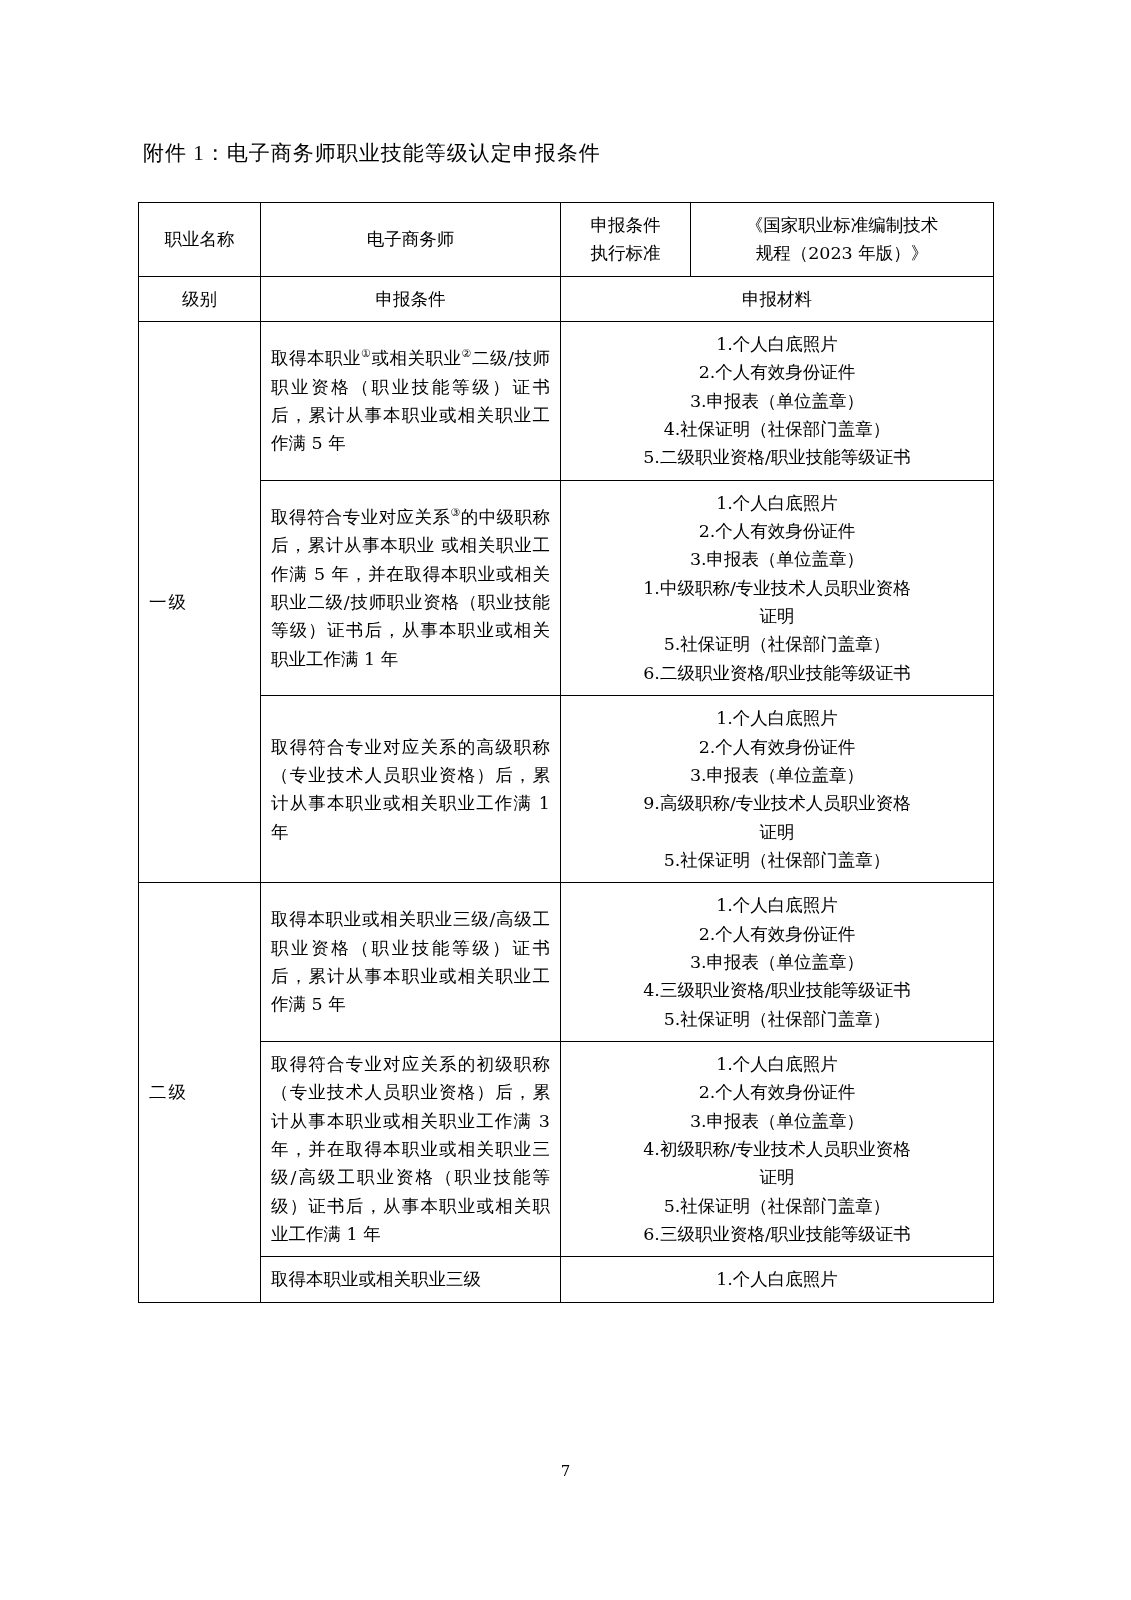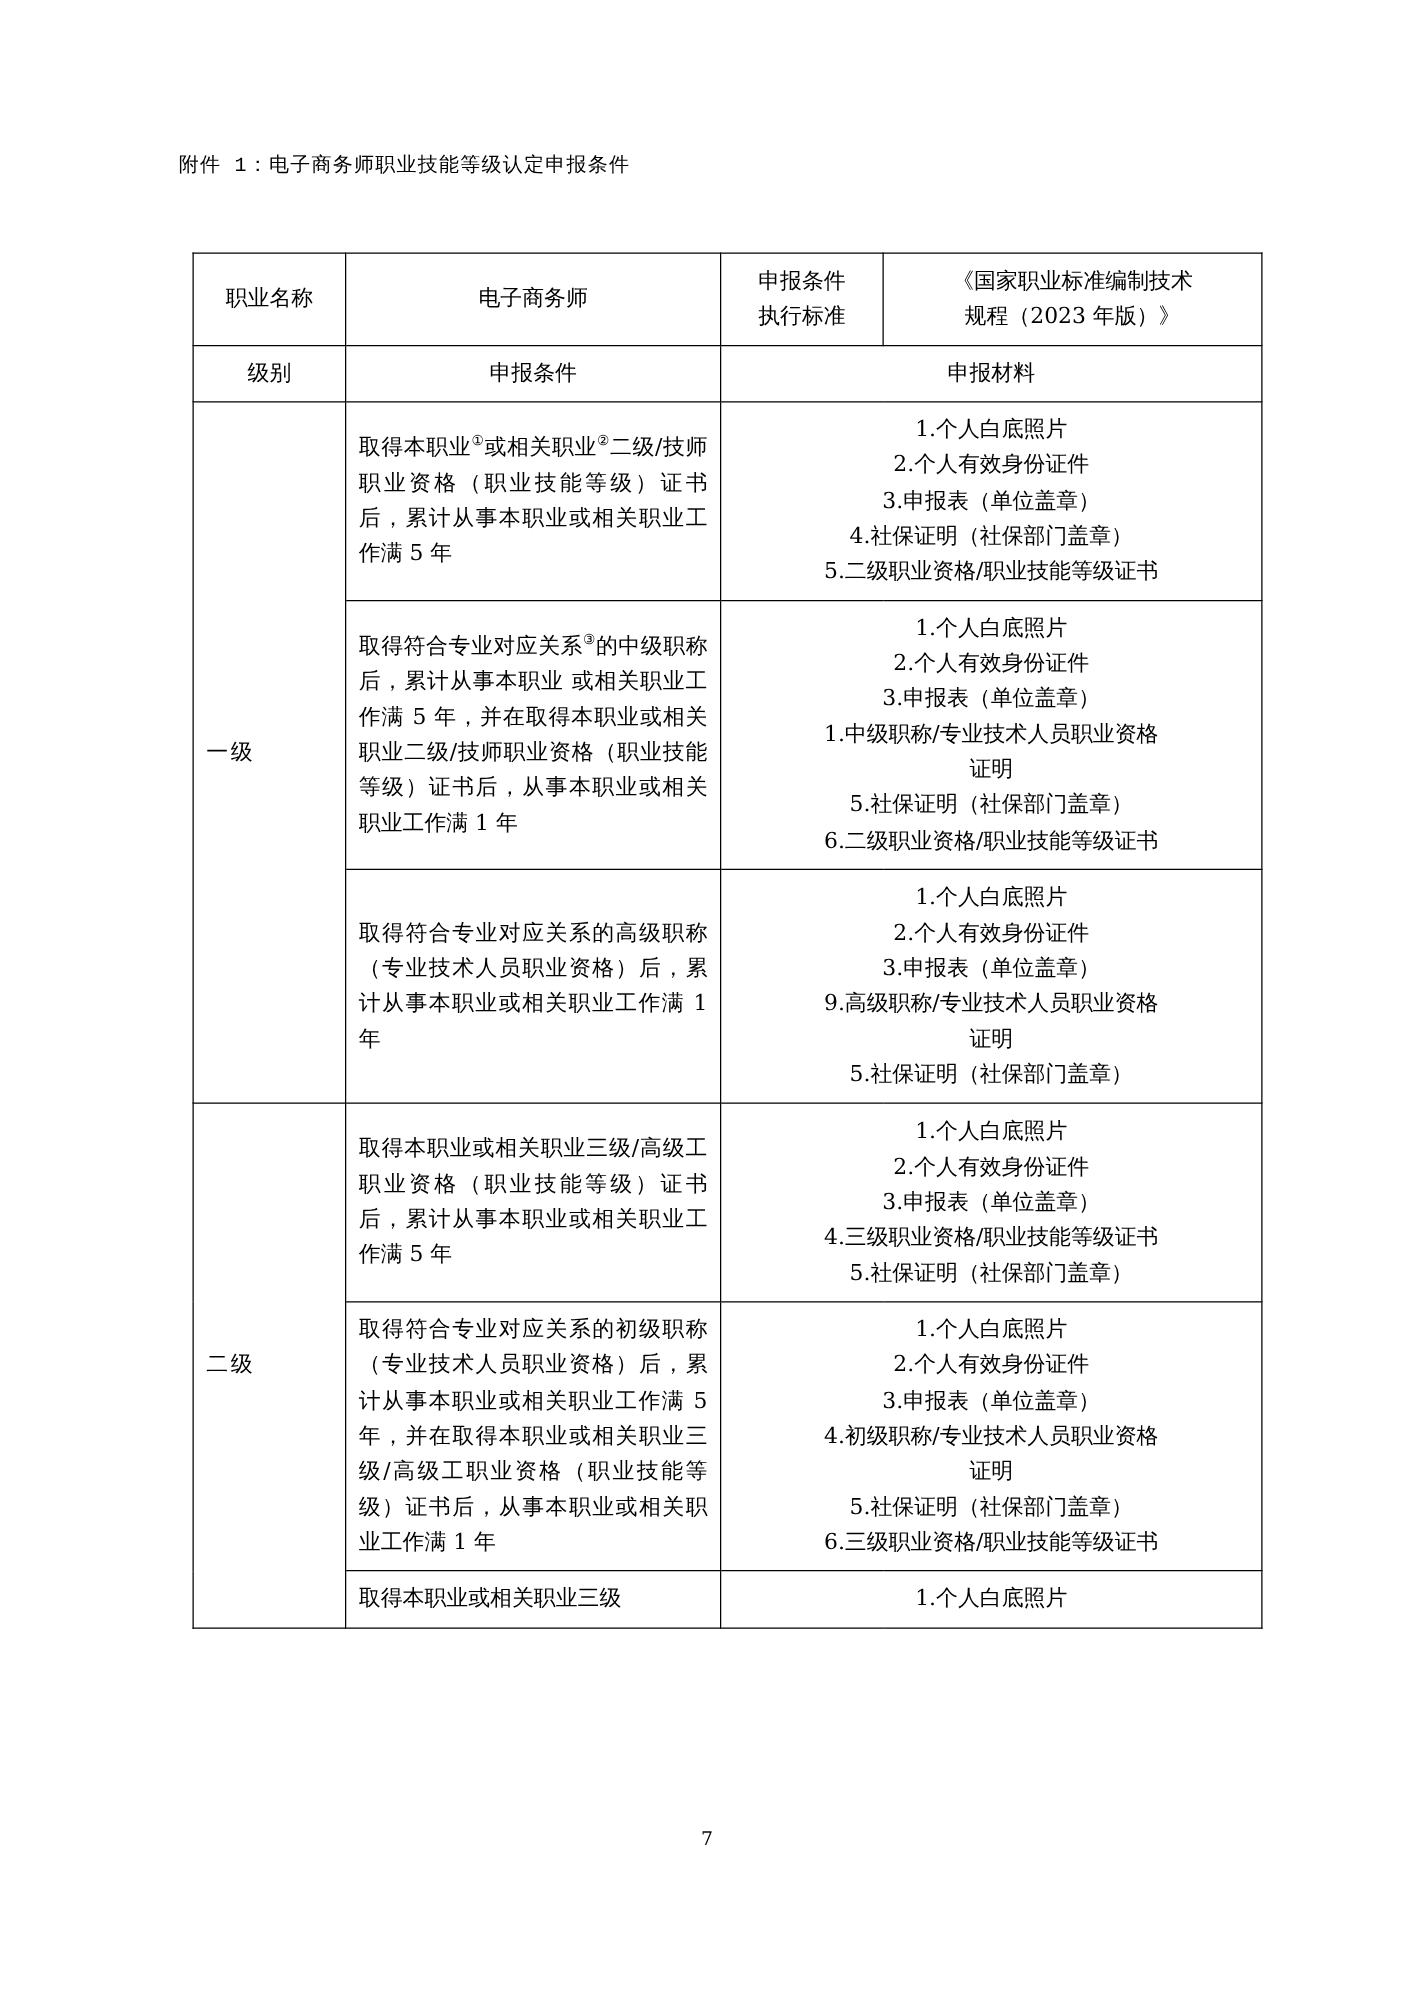--- a/index.html
+++ b/index.html
@@ -17,35 +17,34 @@
   }
   .page {
     position: relative;
     width: 1131px;
     height: 1600px;
     box-sizing: border-box;
     padding: 0;
   }
   .doc-title {
     position: absolute;
-    top: 122px;
+    top: 139px;
     left: 143px;
-    font-size: 16px;
+    font-size: 21px;
     letter-spacing: 1px;
-    font-family: Liberation Mono, monospace;
+    font-family: Liberation Serif, serif;
     white-space: nowrap;
   }
   table.main-table {
     position: absolute;
     top: 202px;
     left: 138px;
     width: 855px;
     border-collapse: collapse;
     table-layout: fixed;
-    margin-left: 16px;
   }
   table.main-table td {
     border: 1px solid #000000;
     vertical-align: middle;
     padding: 8px 10px;
     font-size: 17.5px;
     line-height: 1.62;
     font-family: "DejaVu Serif", "Liberation Serif", serif;
   }
   .header-cell {
@@ -160,21 +159,21 @@
         <td class="mat-cell" colspan="2">
           <div>1.个人白底照片</div>
           <div>2.个人有效身份证件</div>
           <div>3.申报表（单位盖章）</div>
           <div>4.三级职业资格/职业技能等级证书</div>
           <div>5.社保证明（社保部门盖章）</div>
         </td>
       </tr>
 
       <tr>
-        <td class="cond-cell">取得符合专业对应关系的初级职称（专业技术人员职业资格）后，累计从事本职业或相关职业工作满 5 年，并在取得本职业或相关职业三级/高级工职业资格（职业技能等级）证书后，从事本职业或相关职业工作满 1 年</td>
+        <td class="cond-cell">取得符合专业对应关系的初级职称（专业技术人员职业资格）后，累计从事本职业或相关职业工作满 3 年，并在取得本职业或相关职业三级/高级工职业资格（职业技能等级）证书后，从事本职业或相关职业工作满 1 年</td>
         <td class="mat-cell" colspan="2">
           <div>1.个人白底照片</div>
           <div>2.个人有效身份证件</div>
           <div>3.申报表（单位盖章）</div>
           <div>4.初级职称/专业技术人员职业资格</div>
           <div>证明</div>
           <div>5.社保证明（社保部门盖章）</div>
           <div>6.三级职业资格/职业技能等级证书</div>
         </td>
       </tr>

